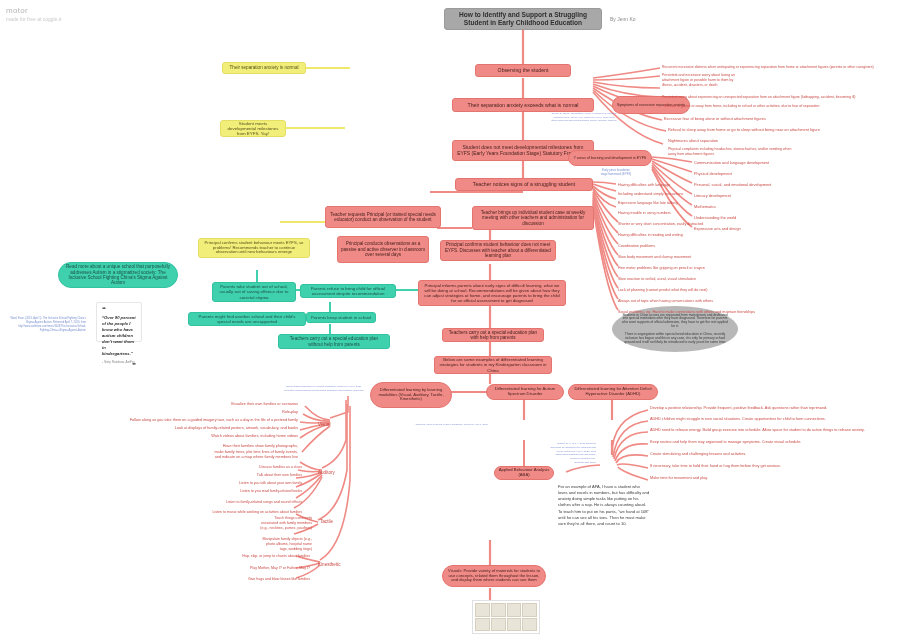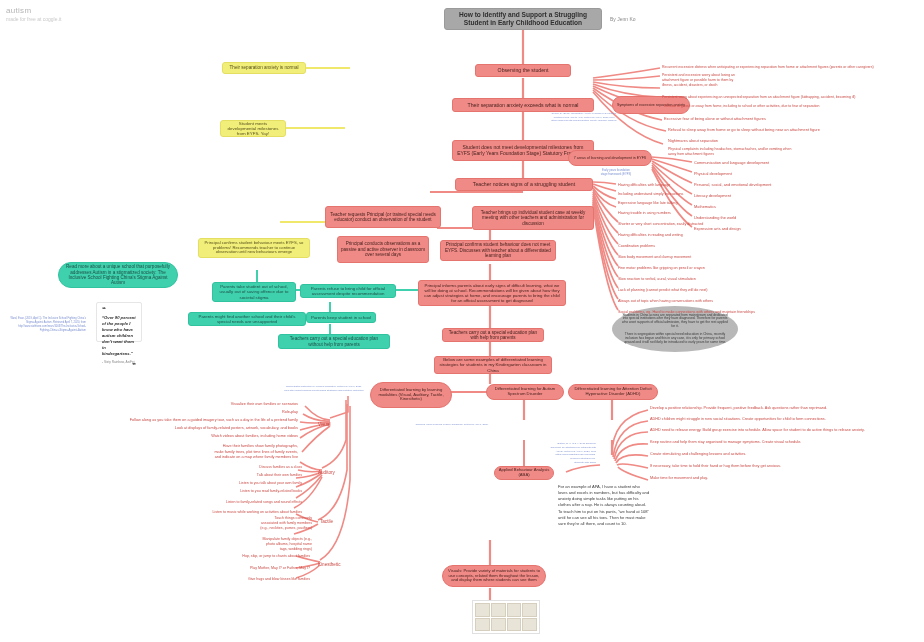--- a/index.html
+++ b/index.html
@@ -154,21 +154,21 @@
       <path d="M617,465 Q622,462 648,468"></path>
       <path d="M618,467 Q622,472 648,480"></path>
       <path d="M600,465 Q580,466 566,472"></path>
     </g>
     <g fill="none" stroke="#ef8a85" stroke-width="2">
       <path d="M524,440 L524,470"></path>
     </g>
   </svg>
 
   <div class="logo">
-    <div class="t">autism</div>
+    <div class="t">motor</div>
     <div class="s">made for free at coggle.it</div>
   </div>
 
   <div class="node n-grayhdr" style="left:444px;top:8px;width:158px;height:22px;font-size:6.6px;font-weight:bold;">How to Identify and Support a Struggling Student in Early Childhood Education</div>
   <div class="byline" style="left:610px;top:16px;">By Jenn Ko</div>
 
   <div class="node n-salmon" style="left:475px;top:64px;width:96px;height:13px;font-size:5.2px;">Observing the student</div>
   <div class="node n-yellow" style="left:222px;top:62px;width:84px;height:12px;font-size:4.6px;">Their separation anxiety is normal</div>
   <div class="node n-salmon" style="left:452px;top:98px;width:142px;height:14px;font-size:5.2px;">Their separation anxiety exceeds what is normal</div>
   <div class="node n-salmon pill" style="left:612px;top:96px;width:78px;height:18px;font-size:3.6px;">Symptoms of excessive separation anxiety</div>

